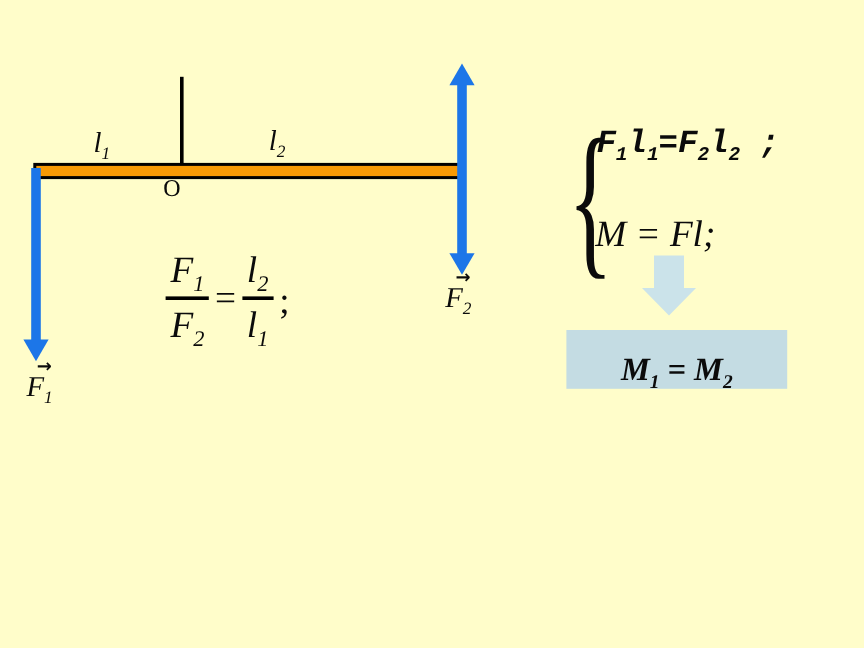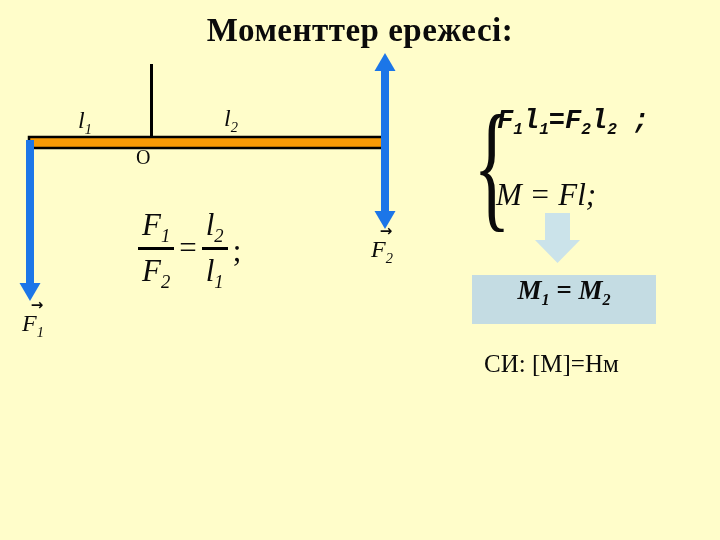--- a/index.html
+++ b/index.html
@@ -52,31 +52,30 @@
     font-size:142px; line-height:1; font-weight:normal;
     transform:scaleX(.55); transform-origin:center;
   }
   .eq1 { position:absolute; left:497px; top:106px;
          font-size:27px; font-weight:bold; font-style:italic; white-space:pre;font-family:Liberation Mono, monospace; }
   .eq2 { position:absolute; left:496px; top:177px;
          font-size:31px; font-weight:normal; font-style:italic; white-space:pre; }
 
   .concl-box {
     position:absolute; left:472px; top:275px; width:184px; height:49px;
-    background:#C4DCE3; display:flex; align-items:flex-start; justify-content:center;
+    background:#C4DCE3; display:flex; align-items:flex-end; justify-content:center;
     font-size:27px; font-weight:bold; font-style:italic; white-space:pre;
   }
   .si { position:absolute; left:484px; top:350px; font-size:25px; white-space:pre; }
 </style>
 </head>
 <body>
 
 <div class="slide">
 
-  <div class="title">Моменттер ережесі:</div>
 
   <svg class="overlay" width="720" height="540">
     <line x1="151.5" y1="64" x2="151.5" y2="137" stroke="#000" stroke-width="3"></line>
     <rect x="29" y="137" width="356" height="11" stroke="#000" stroke-width="2.5" fill="#F89A05"></rect>
     <g>
       <line x1="30" y1="140" x2="30" y2="286" stroke-width="8" stroke="#1C76E8"></line>
       <polygon points="30,301 19.5,283 40.5,283" fill="#1C76E8"></polygon>
     </g>
     <g>
       <line x1="385" y1="69" x2="385" y2="213" stroke-width="8" stroke="#1C76E8"></line>
@@ -115,15 +114,14 @@
   </div>
 
   <div class="brace">{</div>
   <div class="eq1">F<sub>1</sub>l<sub>1</sub>=F<sub>2</sub>l<sub>2</sub> ;</div>
   <div class="eq2">M = Fl;</div>
 
   <div class="concl-box">
     <span>M<sub>1</sub> = M<sub>2</sub></span>
   </div>
 
-  <div class="si">СИ: [М]=Нм</div>
 
 </div>
 
 </body></html>

